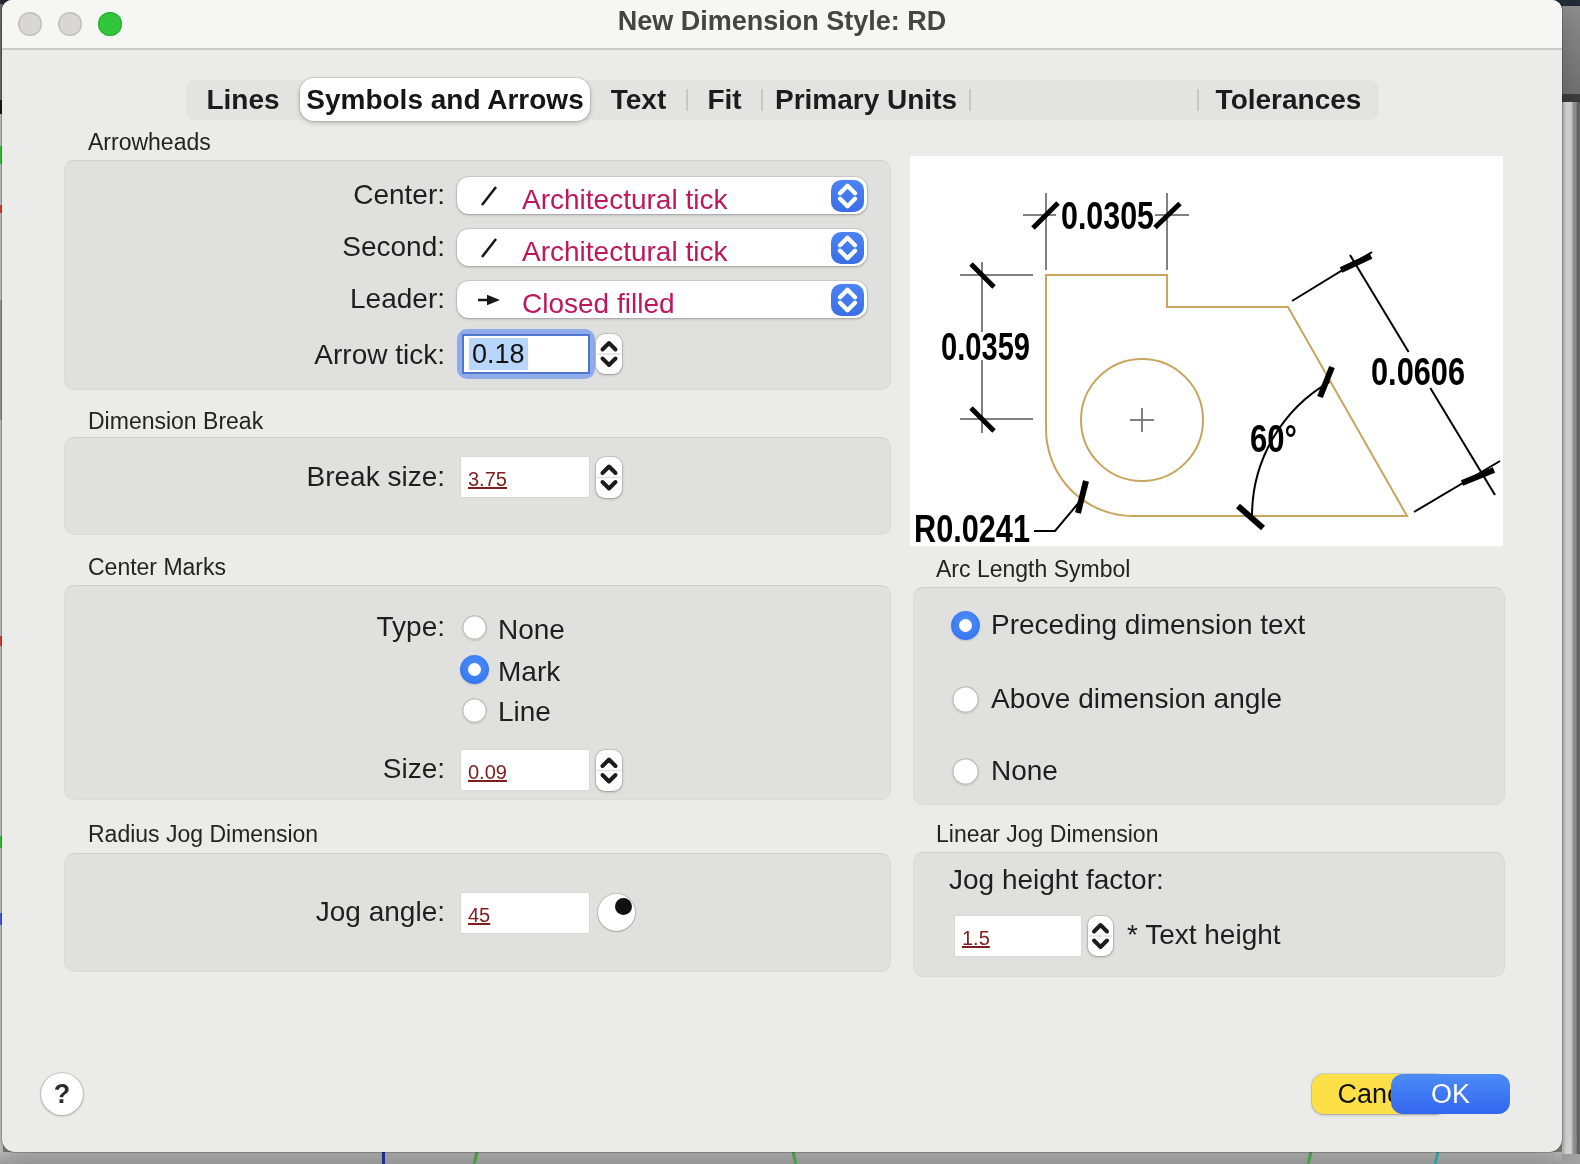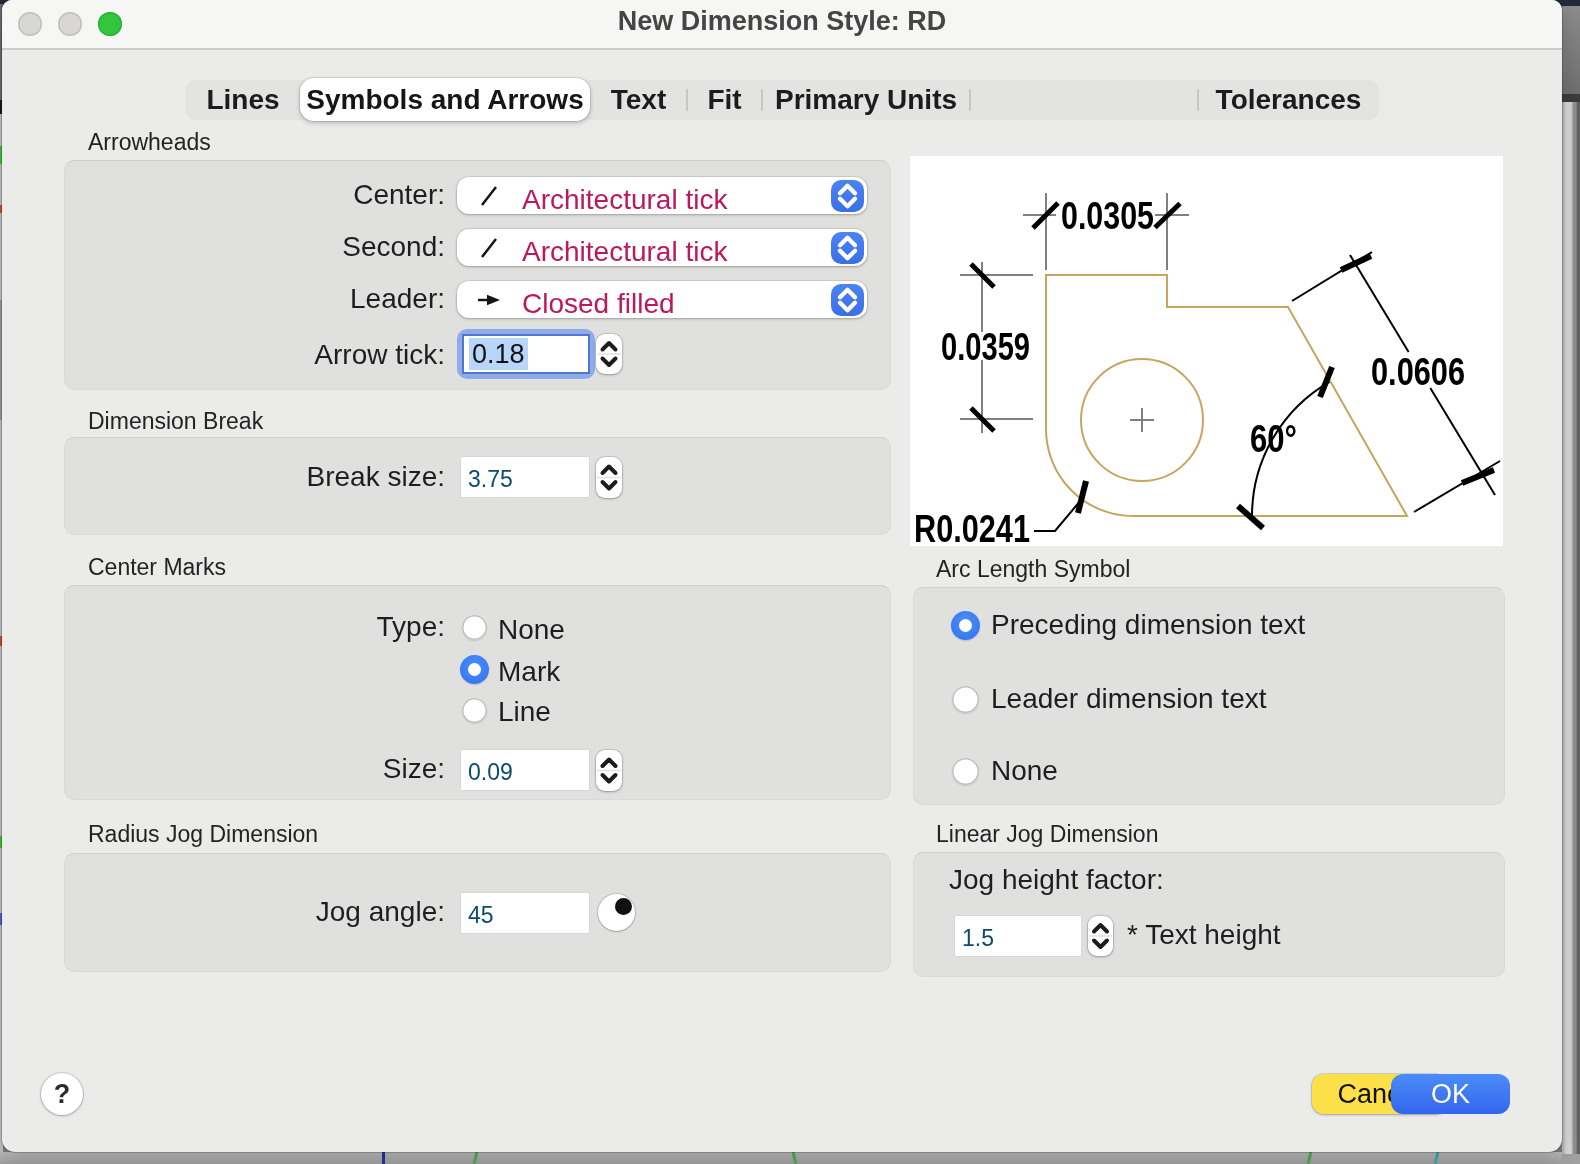--- a/index.html
+++ b/index.html
@@ -32,22 +32,22 @@
   .gtitle { position:absolute; font-size:23px; color:#232323; }
   .lbl { position:absolute; font-size:28px; color:#1e1e20; line-height:32px; }
   .rlbl { text-align:right; }
   
   .popup { position:absolute; left:455px; width:410px; height:37px; background:#fff; border-radius:12px;
            box-shadow:0 0 0 1px rgba(0,0,0,0.07), 0 1px 3px rgba(0,0,0,0.25); }
   .popup .ptext { position:absolute; left:65px; top:6px; font-size:28px; color:#be185d; line-height:34px;}
   .pcap { position:absolute; right:3px; top:2.5px; width:33px; height:32px; border-radius:10px;
           background:linear-gradient(to bottom,#4b83f3,#3a6fe6); }
   
-  .tf { position:absolute; background:#fff; border:1.5px solid #d8d8d7; font-size:23px; color:#0c4a6e;
-        padding-left:7px; padding-top:3px; line-height:38px; border-radius:2px; }
+  .tf { position:absolute; background:#fff; border:1.5px solid #d8d8d7; font-size:20px; color:#7f1d1d;
+        padding-left:7px; padding-top:3px; line-height:38px; border-radius:2px;text-decoration:underline; }
   
   .stepper { position:absolute; width:26px; background:#fff; border-radius:9px;
              box-shadow:0 0 0 1px rgba(0,0,0,0.10), 0 1px 3px rgba(0,0,0,0.25); }
   
   .radio { position:absolute; width:25px; height:25px; border-radius:50%; background:#fff;
            box-shadow:inset 0 0 0 1.5px #bfbfbe, 0 1px 1.5px rgba(0,0,0,0.12); }
   .radio.sel { background:radial-gradient(circle at 50% 40%,#4f90f8,#2e6ff0); box-shadow:0 1px 1.5px rgba(0,0,0,0.15); }
   .radio.sel::after { content:""; position:absolute; left:50%; top:50%; width:13px; height:13px; margin:-6.5px 0 0 -6.5px;
            border-radius:50%; background:#fff; }
   
@@ -193,21 +193,21 @@
   </div>
 
   <div class="tf" style="left:458px;top:892px;width:130px;height:42px;">45</div>
   <div class="abs" style="left:596px;top:894px;width:37px;height:37px;border-radius:50%;background:#fff;box-shadow:0 0 0 1px rgba(0,0,0,0.12), 0 1px 2px rgba(0,0,0,0.18);">
     <div class="abs" style="left:16.5px;top:3.5px;width:17px;height:17px;border-radius:50%;background:#111;"></div>
   </div>
 
   <div class="radio sel" style="left:949px;top:611px;width:29px;height:29px;"></div>
   <div class="lbl" style="left:989px;top:609px;">Preceding dimension text</div>
   <div class="radio" style="left:950px;top:686px;width:27px;height:27px;"></div>
-  <div class="lbl" style="left:989px;top:683px;">Leader dimension text</div>
+  <div class="lbl" style="left:989px;top:683px;">Above dimension angle</div>
   <div class="radio" style="left:950px;top:758px;width:27px;height:27px;"></div>
   <div class="lbl" style="left:989px;top:755px;">None</div>
   <div class="lbl" style="left:947px;top:864px;">Jog height factor:</div>
   <div class="tf" style="left:952px;top:915px;width:128px;height:42px;">1.5</div>
   <div class="stepper" style="left:1086px;top:916px;height:40px;width:25px;">
     <svg width="25" height="40" viewBox="0 0 25 40">
         <path d="M6 15.5 L12.5 9 L19 15.5" fill="none" stroke="#1c1c1c" stroke-width="4" stroke-linecap="round" stroke-linejoin="round"></path>
         <path d="M6 24.5 L12.5 31 L19 24.5" fill="none" stroke="#1c1c1c" stroke-width="4" stroke-linecap="round" stroke-linejoin="round"></path>
         <line x1="1" y1="20" x2="24" y2="20" stroke="#e0e0e0" stroke-width="1.5"></line>
       </svg>

